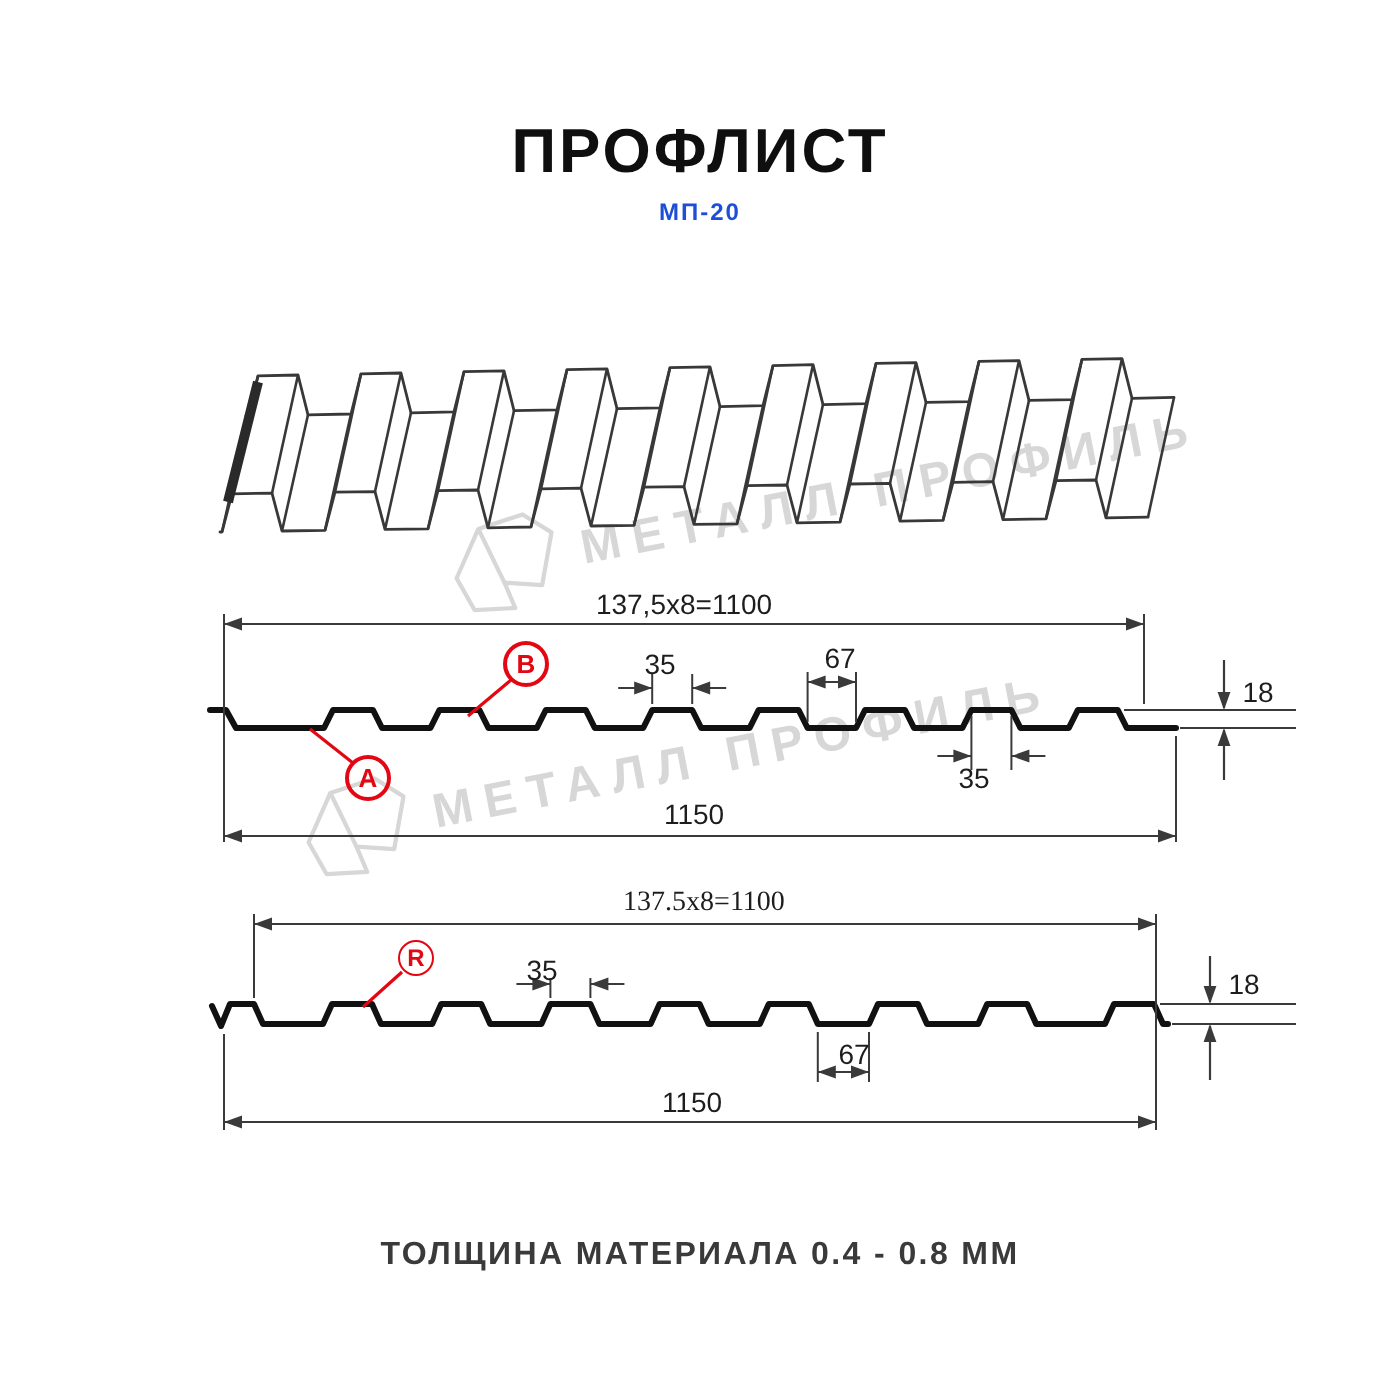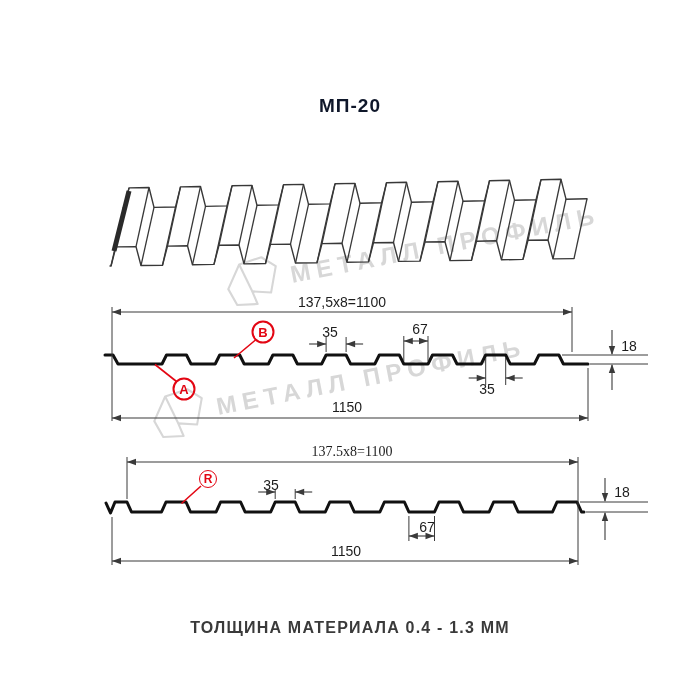--- a/index.html
+++ b/index.html
@@ -1,20 +1,20 @@
 <!DOCTYPE html>
 <html style="--accent: #e30613; --wm: #d7d7d7;"><head>
 <meta charset="utf-8">
 <style>
   html,body{margin:0;padding:0;background:#fff;}
   .canvas{position:relative;width:700px;height:700px;background:#ffffff;overflow:hidden;
           font-family:"Liberation Sans","DejaVu Sans",sans-serif;}
   .abs{position:absolute;transform:translate(-50%,-50%);white-space:nowrap;}
   .title{left:350px;top:76px;font-size:31px;font-weight:800;letter-spacing:1.5px;color:#0f0f0f;z-index:3;}
-  .subtitle{left:350px;top:106px;font-size:19px;font-weight:700;letter-spacing:1px;color:#0f172a;z-index:3;}
+  .subtitle{left:350px;top:106px;font-size:12px;font-weight:700;letter-spacing:1px;color:#1d4ed8;z-index:3;}
   .caption{left:350px;top:628px;font-size:16px;font-weight:600;letter-spacing:1.2px;color:#3a3a3a;z-index:3;}
   .dim{position:absolute;transform:translate(-50%,-50%);font-size:14px;color:#1d1d1d;white-space:nowrap;z-index:3;}
   .mark{position:absolute;transform:translate(-50%,-50%);border:2.2px solid var(--accent);
         color:var(--accent);border-radius:50%;width:19px;height:19px;display:flex;align-items:center;
         justify-content:center;font-size:13px;font-weight:bold;z-index:4;background:transparent;}
   .mark.small{width:16px;height:16px;border-width:1.8px;font-size:12px;}
   .wm{position:absolute;display:flex;align-items:center;gap:10px;z-index:1;color:var(--wm);
       transform-origin:0 50%;transform:rotate(-11deg);}
   .wm-text{font-size:24px;font-weight:bold;letter-spacing:6px;white-space:nowrap;}
   #art{position:absolute;left:0;top:0;z-index:2;}
@@ -138,33 +138,34 @@
       <path d="M605 502 L601.8 493 L608.2 493 Z" fill="#3a3a3a"></path>
       <line x1="605" y1="540" x2="605" y2="513" stroke="#3a3a3a" stroke-width="1.1"></line>
       <path d="M605 512 L601.8 521 L608.2 521 Z" fill="#3a3a3a"></path>
       <line x1="112" y1="517" x2="112" y2="565" stroke="#3a3a3a" stroke-width="1"></line>
       <line x1="112" y1="561" x2="578" y2="561" stroke="#3a3a3a" stroke-width="1.1"></line>
       <path d="M112 561 L121 557.8 L121 564.2 Z" fill="#3a3a3a"></path>
       <path d="M578 561 L569 557.8 L569 564.2 Z" fill="#3a3a3a"></path>
       <line x1="201" y1="486" x2="181.5" y2="503.5" stroke="#e30613" stroke-width="1.6"></line>
     </svg>
 
+  <div class="abs title">ПРОФЛИСТ</div>
   <div class="abs subtitle">МП-20</div>
 
   <div class="dim" style="left:342px;top:302px;">137,5x8=1100</div>
   <div class="dim" style="left:330px;top:332px;">35</div>
   <div class="dim" style="left:420px;top:329px;">67</div>
   <div class="dim" style="left:629px;top:346px;">18</div>
   <div class="dim" style="left:487px;top:389px;">35</div>
   <div class="dim" style="left:347px;top:407px;">1150</div>
 
   <div class="dim" style="left:352px;top:452px;font-family:Liberation Serif, serif;">137.5x8=1100</div>
   <div class="dim" style="left:271px;top:485px;">35</div>
   <div class="dim" style="left:427px;top:527px;">67</div>
   <div class="dim" style="left:622px;top:492px;">18</div>
   <div class="dim" style="left:346px;top:551px;">1150</div>
 
   <div class="mark" style="left:184px;top:389px;">A</div>
   <div class="mark" style="left:263px;top:332px;">B</div>
   <div class="mark small" style="left:208px;top:479px;">R</div>
 
-  <div class="abs caption">ТОЛЩИНА МАТЕРИАЛА 0.4 - 1.3 ММ</div>
+  <div class="abs caption">ТОЛЩИНА МАТЕРИАЛА 0.4 - 0.8 ММ</div>
 </div>
 
 </body></html>

